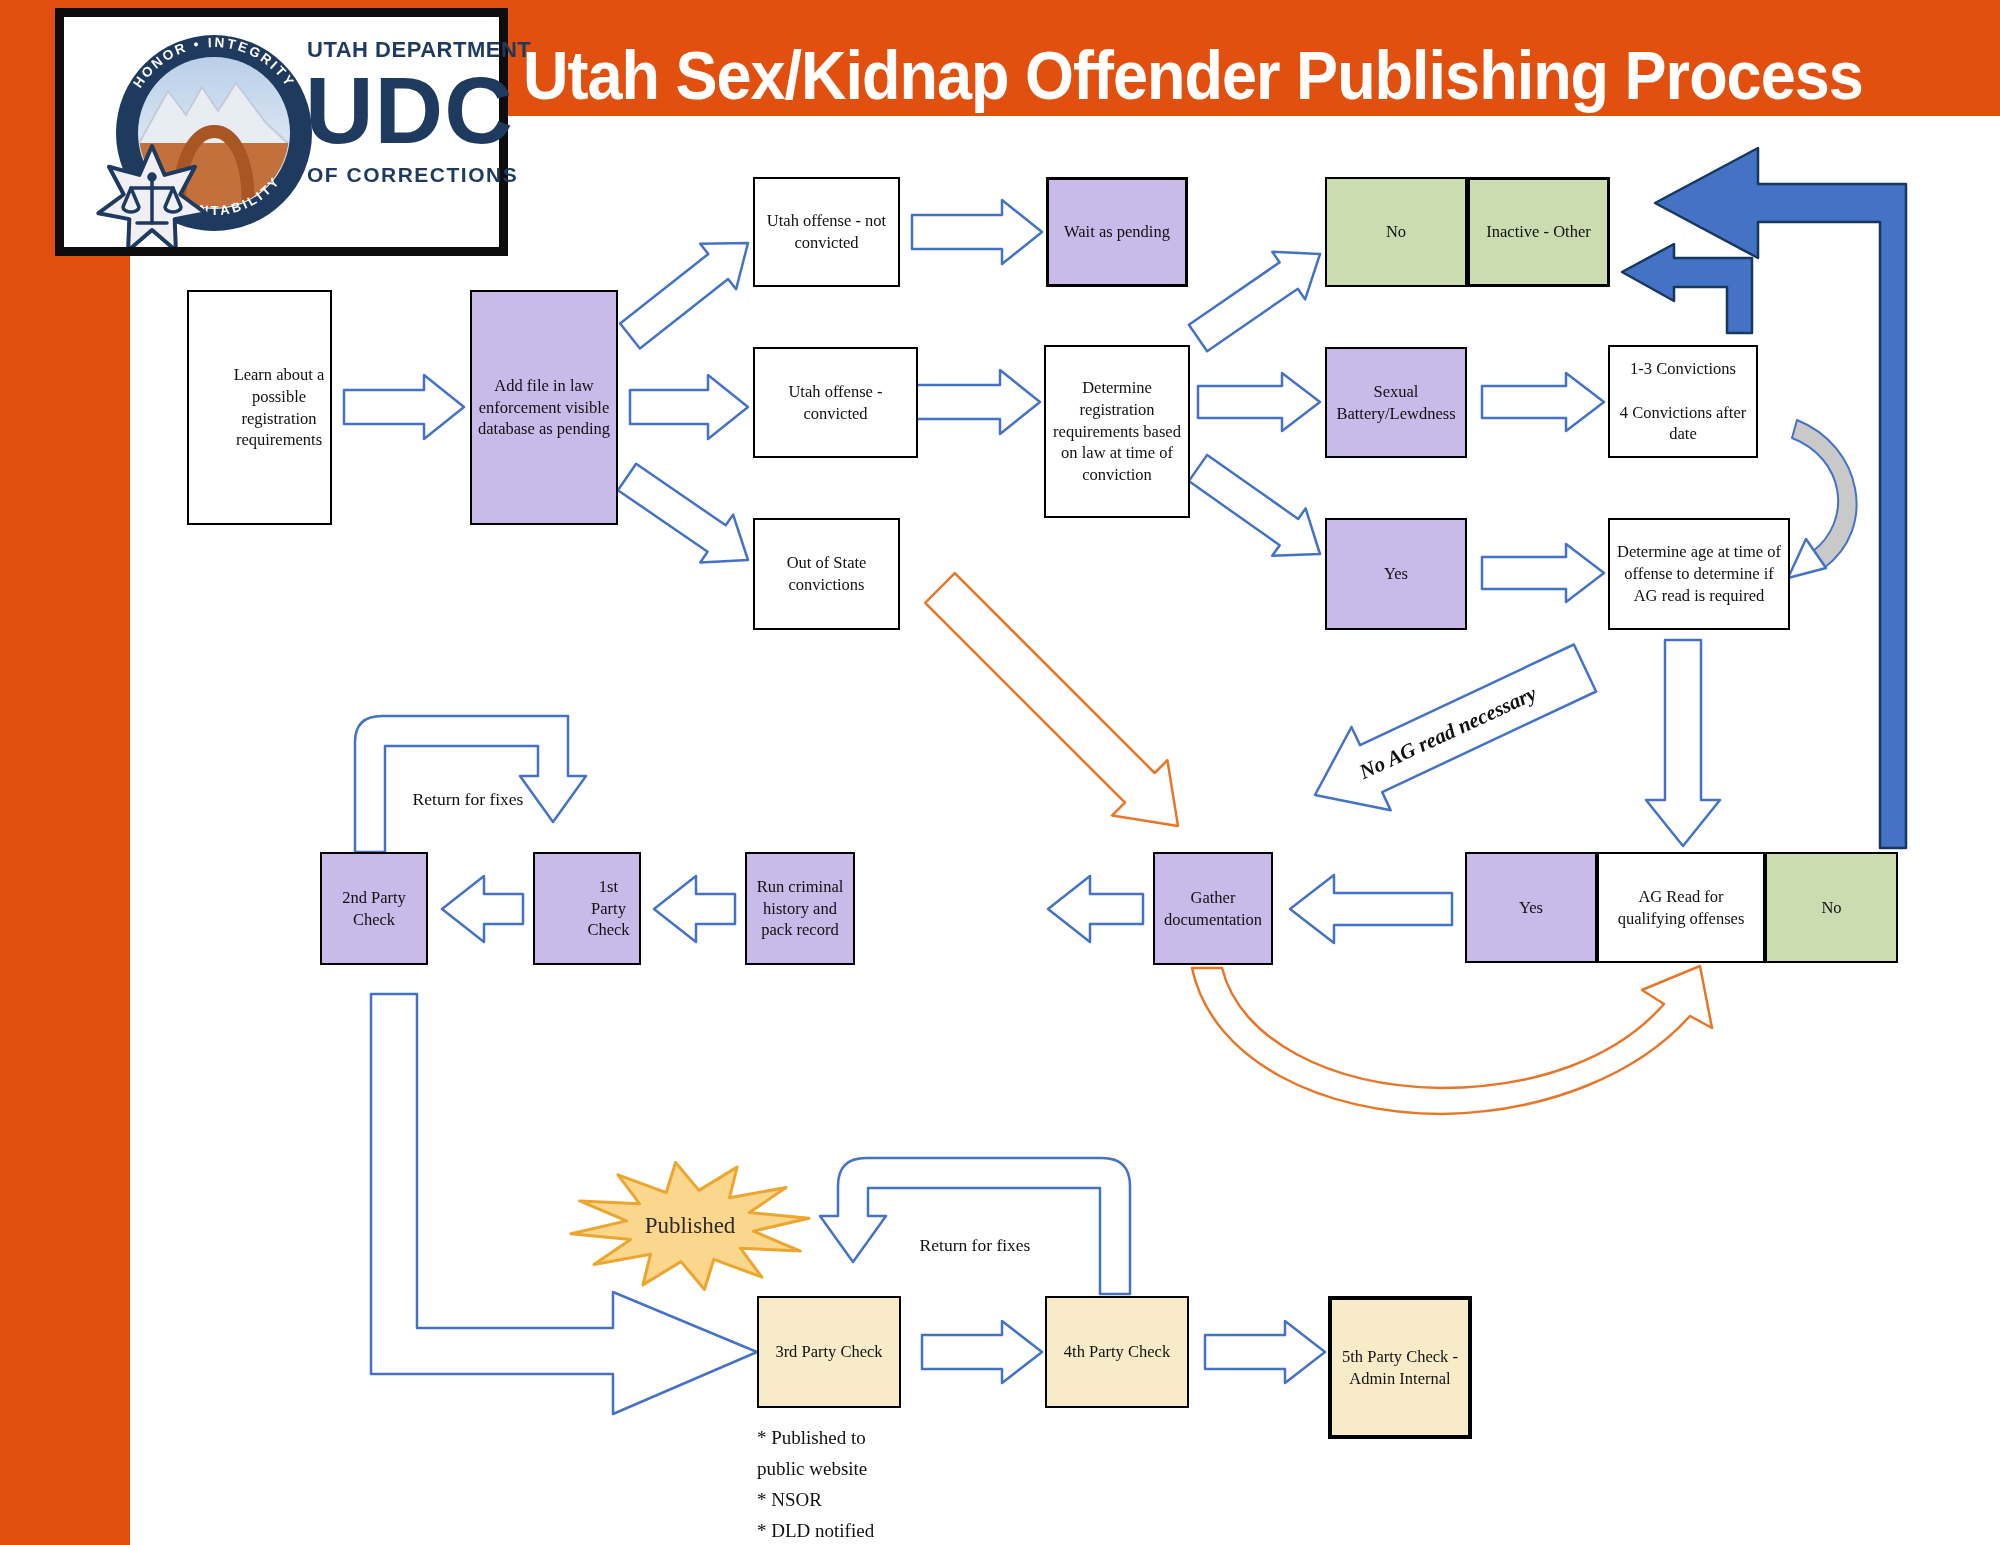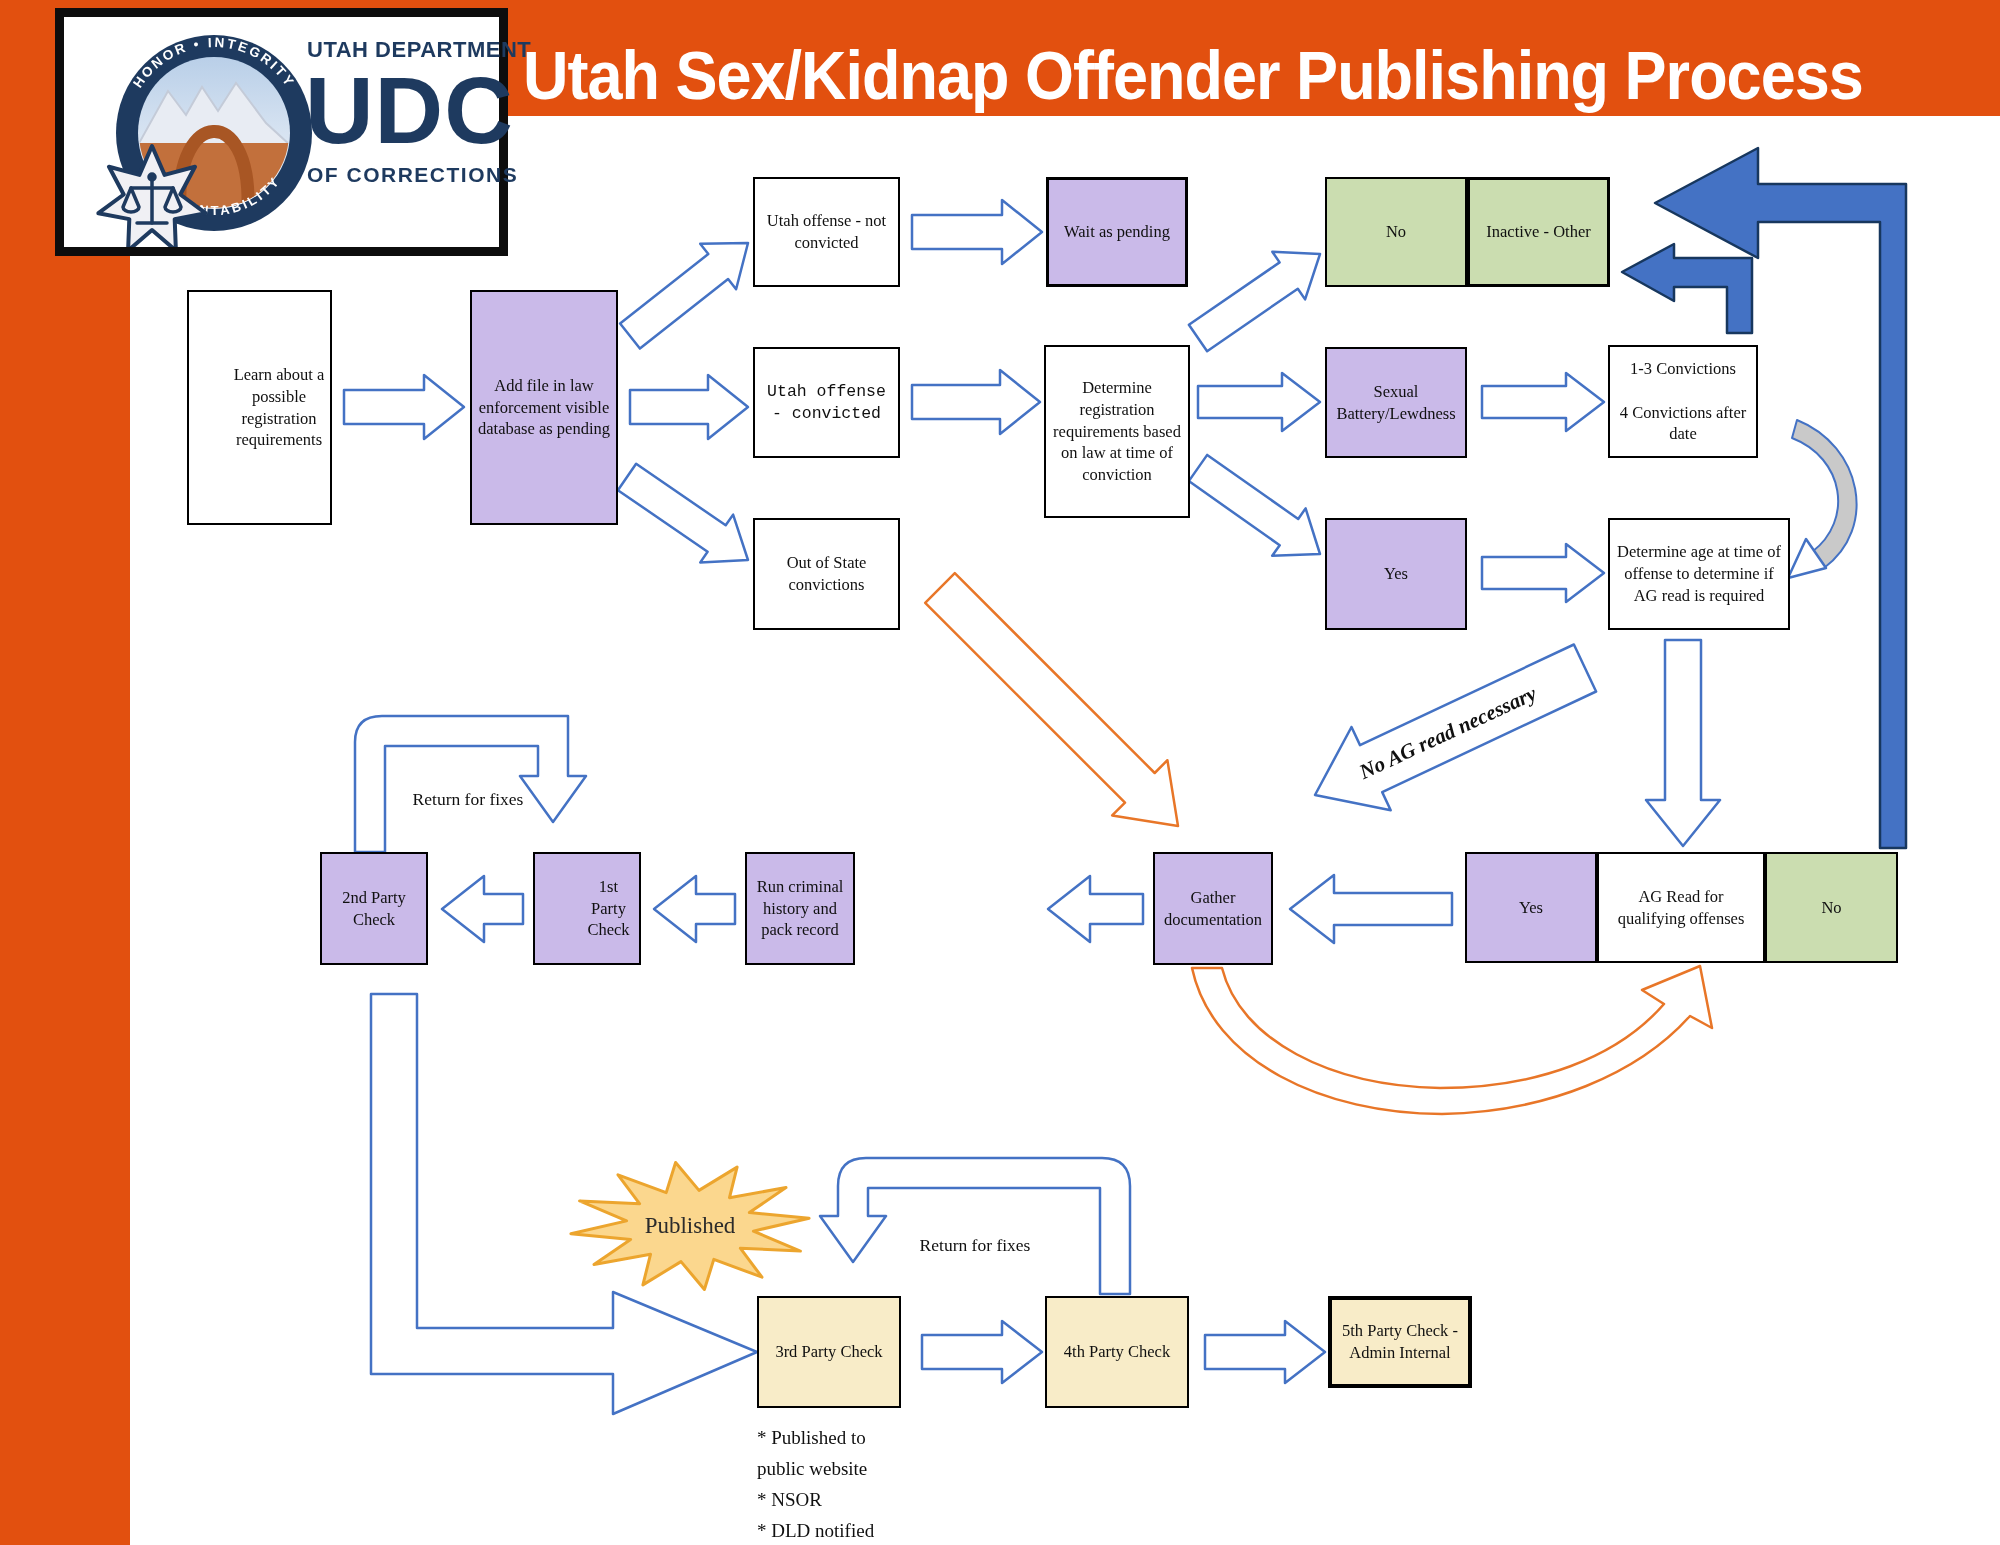--- a/index.html
+++ b/index.html
@@ -91,42 +91,42 @@
     <g id="star-group">
         <polygon points="809.1,1218.3 753.4,1231.1 800.4,1251.1 740.3,1248.2 762.0,1277.2 713.8,1259.4 704.4,1289.5 681.0,1261.6 642.9,1284.9 650.5,1254.3 594.0,1264.4 630.6,1239.4 570.9,1233.7 626.6,1220.9 579.6,1200.9 639.7,1203.8 618.0,1174.8 666.2,1192.6 675.6,1162.5 699.0,1190.4 737.1,1167.1 729.5,1197.7 786.0,1187.6 749.4,1212.6" class="star-shape"></polygon>
       </g>
     <g id="logo-placeholder"></g>
   </svg>
 
   <div id="nodes">
       <div class="node" style="left: 187px; top: 290px; width: 145px; height: 235px; border-width: 2px; padding-left: 44px;">Learn about a possible registration requirements</div>
       <div class="node fill-purple" style="left: 470px; top: 290px; width: 148px; height: 235px; border-width: 2px;">Add file in law enforcement visible database as pending</div>
       <div class="node" style="left: 753px; top: 177px; width: 147px; height: 110px; border-width: 2px;">Utah offense - not convicted</div>
-      <div class="node" style="left: 753px; top: 347px; width: 147px; height: 111px; border-width: 2px; font-family: Liberation Mono, monospace;">Utah offense - convicted</div>
+      <div class="node" style="left: 753px; top: 347px; width: 165px; height: 111px; border-width: 2px;">Utah offense - convicted</div>
       <div class="node" style="left: 753px; top: 518px; width: 147px; height: 112px; border-width: 2px;">Out of State convictions</div>
       <div class="node fill-purple" style="left: 1046px; top: 177px; width: 142px; height: 110px; border-width: 3px;">Wait as pending</div>
       <div class="node" style="left: 1044px; top: 345px; width: 146px; height: 173px; border-width: 2px;">Determine registration requirements based on law at time of conviction</div>
       <div class="node fill-green" style="left: 1325px; top: 177px; width: 142px; height: 110px; border-width: 2px;">No</div>
       <div class="node fill-green" style="left: 1467px; top: 177px; width: 143px; height: 110px; border-width: 3px;">Inactive - Other</div>
       <div class="node fill-purple" style="left: 1325px; top: 347px; width: 142px; height: 111px; border-width: 2px;">Sexual Battery/Lewdness</div>
       <div class="node fill-purple" style="left: 1325px; top: 518px; width: 142px; height: 112px; border-width: 2px;">Yes</div>
       <div class="node" style="left: 1608px; top: 345px; width: 150px; height: 113px; border-width: 2px;">1-3 Convictions
 
 4 Convictions after date</div>
       <div class="node" style="left: 1608px; top: 518px; width: 182px; height: 112px; border-width: 2px;">Determine age at time of offense to determine if AG read is required</div>
       <div class="node fill-purple" style="left: 320px; top: 852px; width: 108px; height: 113px; border-width: 2px;">2nd Party Check</div>
       <div class="node fill-purple" style="left: 533px; top: 852px; width: 108px; height: 113px; border-width: 2px; padding-left: 48px;">1st Party Check</div>
       <div class="node fill-purple" style="left: 745px; top: 852px; width: 110px; height: 113px; border-width: 2px;">Run criminal history and pack record</div>
       <div class="node fill-purple" style="left: 1153px; top: 852px; width: 120px; height: 113px; border-width: 2px;">Gather documentation</div>
       <div class="node fill-purple" style="left: 1465px; top: 852px; width: 132px; height: 111px; border-width: 2px;">Yes</div>
       <div class="node" style="left: 1597px; top: 852px; width: 168px; height: 111px; border-width: 2px; font-family: Liberation Serif, serif;">AG Read for qualifying offenses</div>
       <div class="node fill-green" style="left: 1765px; top: 852px; width: 133px; height: 111px; border-width: 2px;">No</div>
       <div class="node fill-cream" style="left: 757px; top: 1296px; width: 144px; height: 112px; border-width: 2px;">3rd Party Check</div>
       <div class="node fill-cream" style="left: 1045px; top: 1296px; width: 144px; height: 112px; border-width: 2px;">4th Party Check</div>
-      <div class="node fill-cream" style="left: 1328px; top: 1296px; width: 144px; height: 92px; border-width: 4px;">5th Party Check - Admin Internal</div>
+      <div class="node fill-cream" style="left: 1328px; top: 1296px; width: 144px; height: 143px; border-width: 4px;">5th Party Check - Admin Internal</div>
     </div>
 
   <div class="flow-label" style="left:468px;top:799px;">Return for fixes</div>
   <div class="flow-label" style="left:975px;top:1245px;">Return for fixes</div>
   <div class="flow-label rotated" style="left:1448px;top:733px;">No AG read necessary</div>
   <div class="star-label" style="left:690px;top:1226px;">Published</div>
   <div class="notes" id="notes">
       <div>* Published to</div>
       <div>public website</div>
       <div>* NSOR</div>

